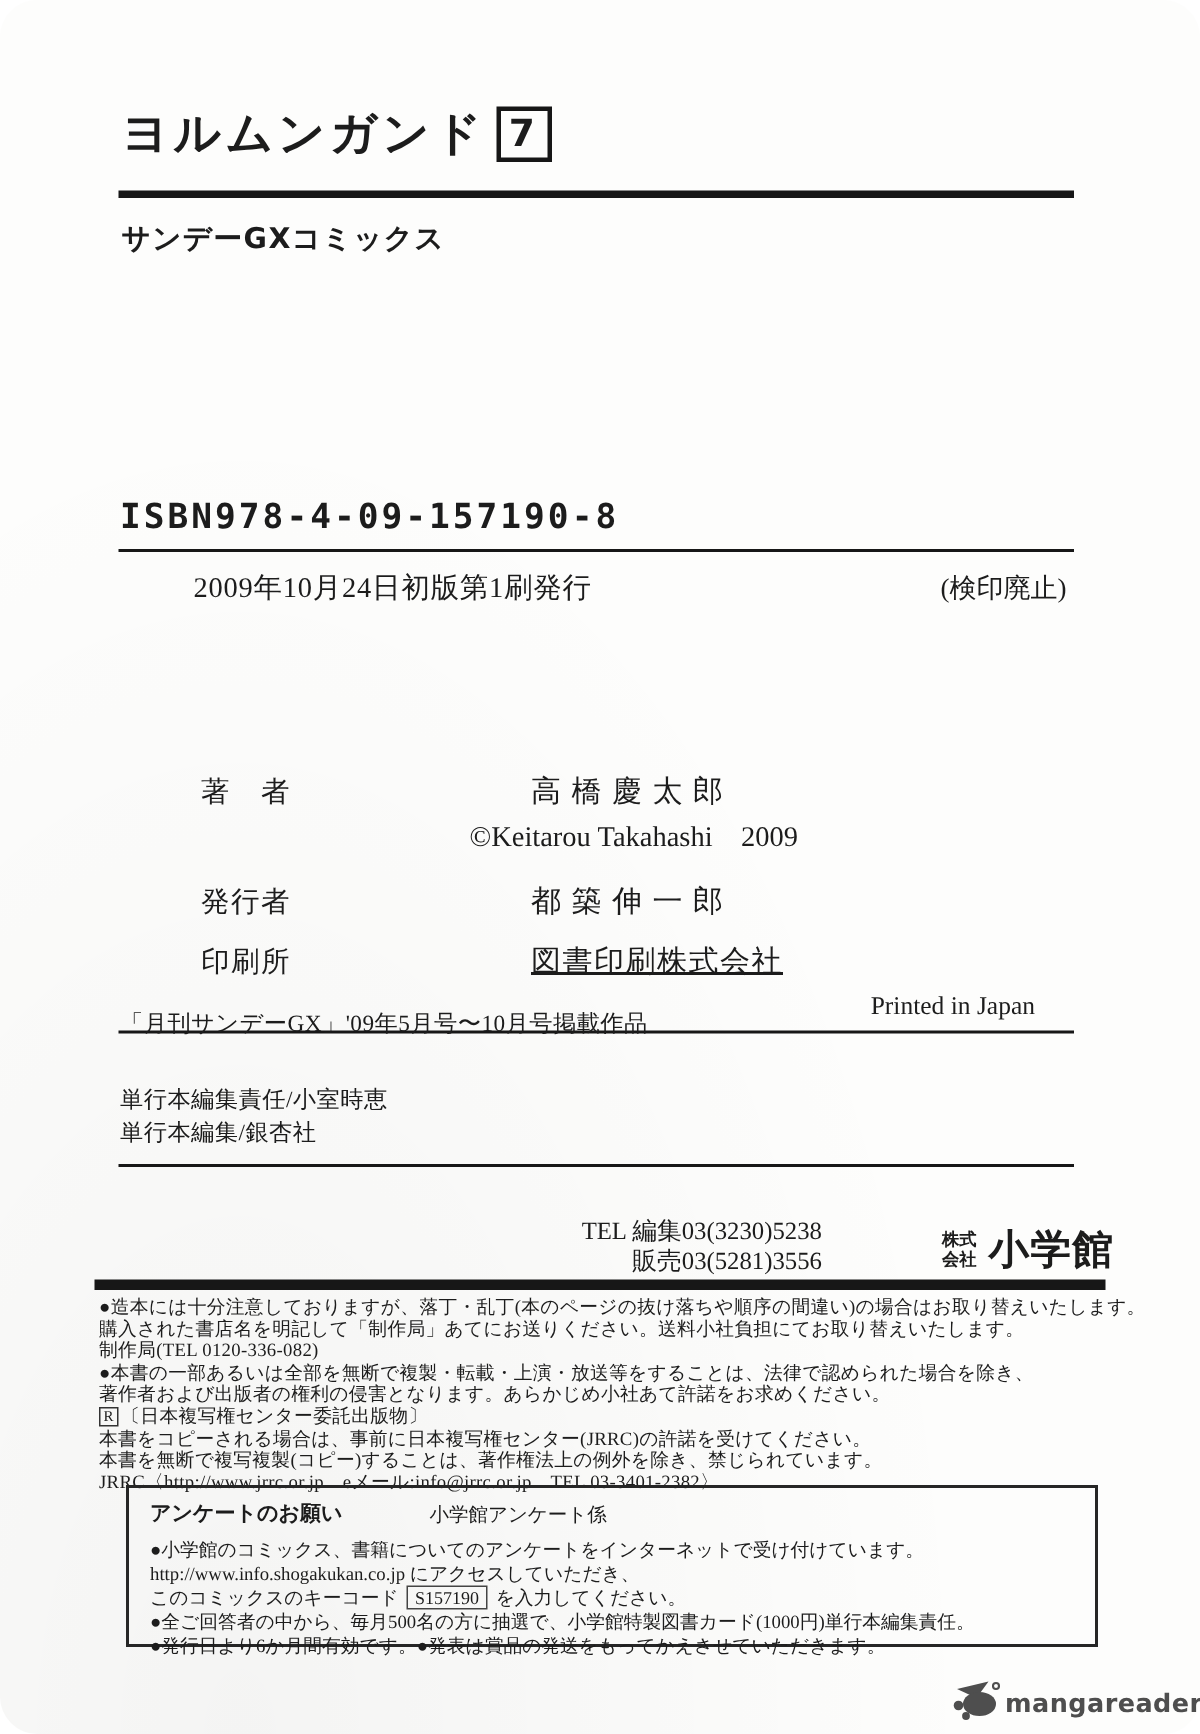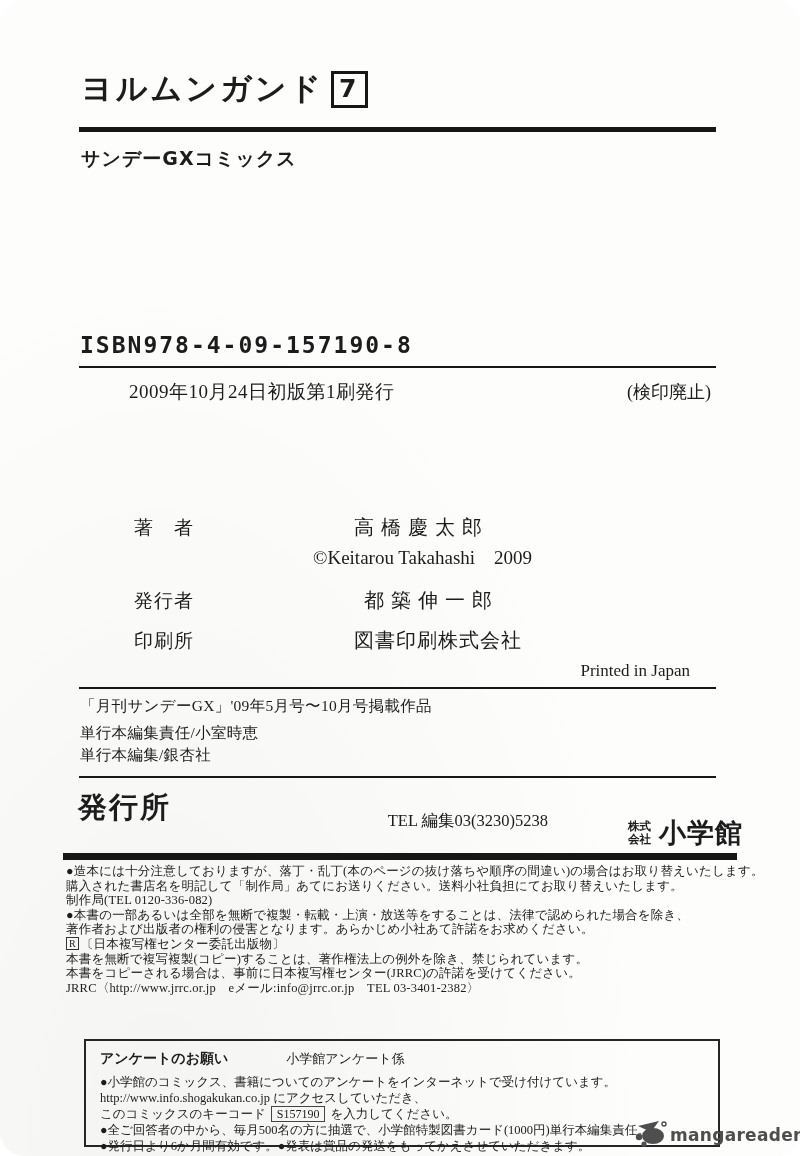--- a/index.html
+++ b/index.html
@@ -58,22 +58,22 @@
 
   .legal { left:66px; top:864px; width:674px; font-size:12.5px; line-height:14.6px; letter-spacing:0.2px; }
   .legal .ln { white-space:nowrap; }
   .rbox {
     display:inline-block; border:1px solid #333; font-size:10px; line-height:11px;
     padding:0 2px; margin-right:2px; vertical-align:1px;
     font-family:"Liberation Serif","DejaVu Serif",serif;
   }
 
   .survey {
-    left:84px; top:1039px; width:604px; height:86px;
-    border:2px solid #262626; padding:10px 14px 8px 14px;
+    left:84px; top:990px; width:604px; height:86px;
+    border:2px solid #262626; padding:10px 26px 8px 14px;
     font-size:12.5px; line-height:15.8px;
   }
   .survey-head { display:flex; margin-bottom:8px; }
   .survey-head .h1 { font-family:"DejaVu Sans","Liberation Sans",sans-serif;
                      font-weight:bold; font-size:14px; }
   .survey-head .h2 { margin-left:58px; font-size:13px; }
   .keycode {
     display:inline-block; border:1px solid #444; padding:0 5px; margin:0 5px;
     font-size:12px; line-height:14px;
   }
@@ -98,53 +98,53 @@
   <div class="abs isbn mono">ISBN978-4-09-157190-8</div>
   <div class="abs rule rule-isbn"></div>
   <div class="abs print-date serif">2009年10月24日初版第1刷発行</div>
   <div class="abs seal-note serif">(検印廃止)</div>
 
   <div class="abs credit-role serif" style="left:134px; top:515px;">著　者</div>
   <div class="abs credit-name serif" style="left:314px; top:514px;">高 橋 慶 太 郎</div>
   <div class="abs copyright serif">©Keitarou Takahashi　2009</div>
 
   <div class="abs credit-role serif" style="left:134px; top:588px;">発行者</div>
-  <div class="abs credit-name serif" style="left:324px; top:587px;font-family:Liberation Serif, serif;">都 築 伸 一 郎</div>
+  <div class="abs credit-name serif" style="left:314px; top:587px;font-family:Liberation Serif, serif;">都 築 伸 一 郎</div>
 
   <div class="abs credit-role serif" style="left:134px; top:628px;">印刷所</div>
-  <div class="abs credit-name serif" style="left:314px; top:627px;">図書印刷株式会社</div>
+  <div class="abs credit-name serif" style="left:314px; top:627px;text-decoration:underline;">図書印刷株式会社</div>
 
   <div class="abs printed-in serif">Printed in Japan</div>
   <div class="abs rule rule-mid"></div>
 
-  <div class="abs ser-line serif" style="top:696px;font-family:Liberation Serif, serif;">「月刊サンデーGX」'09年5月号〜10月号掲載作品</div>
+  <div class="abs ser-line serif" style="top:672px;font-family:Liberation Serif, serif;">「月刊サンデーGX」'09年5月号〜10月号掲載作品</div>
   <div class="abs ser-line serif" style="top:723px;">単行本編集責任/小室時恵</div>
   <div class="abs ser-line serif" style="top:745px;">単行本編集/銀杏社</div>
 
   <div class="abs rule rule-pub"></div>
-  <div class="abs pub-label sans">発行所</div>
   <div class="abs pub-tels serif">
     <div>TEL 編集03(3230)5238</div>
+    <div>販売03(5281)3556</div>
   </div>
   <div class="abs company-type sans">
     <div>株式</div>
     <div>会社</div>
   </div>
   <div class="abs company-name sans">小学館</div>
   <div class="abs rule rule-bar"></div>
 
   <div class="abs legal serif">
     <div class="ln">●造本には十分注意しておりますが、落丁・乱丁(本のページの抜け落ちや順序の間違い)の場合はお取り替えいたします。</div>
     <div class="ln">購入された書店名を明記して「制作局」あてにお送りください。送料小社負担にてお取り替えいたします。</div>
     <div class="ln">制作局(TEL 0120-336-082)</div>
     <div class="ln">●本書の一部あるいは全部を無断で複製・転載・上演・放送等をすることは、法律で認められた場合を除き、</div>
     <div class="ln">著作者および出版者の権利の侵害となります。あらかじめ小社あて許諾をお求めください。</div>
     <div class="ln"><span class="rbox">R</span><span>〔日本複写権センター委託出版物〕</span></div>
+    <div class="ln">本書をコピーされる場合は、事前に日本複写権センター(JRRC)の許諾を受けてください。</div>
     <div class="ln">本書を無断で複写複製(コピー)することは、著作権法上の例外を除き、禁じられています。</div>
-    <div class="ln">本書をコピーされる場合は、事前に日本複写権センター(JRRC)の許諾を受けてください。</div>
     <div class="ln">JRRC〈http://www.jrrc.or.jp　eメール:info@jrrc.or.jp　TEL 03-3401-2382〉</div>
   </div>
 
   <div class="abs survey serif">
     <div class="survey-head">
       <span class="h1">アンケートのお願い</span>
       <span class="h2">小学館アンケート係</span>
     </div>
     <div>●小学館のコミックス、書籍についてのアンケートをインターネットで受け付けています。</div>
     <div>http://www.info.shogakukan.co.jp にアクセスしていただき、</div>

